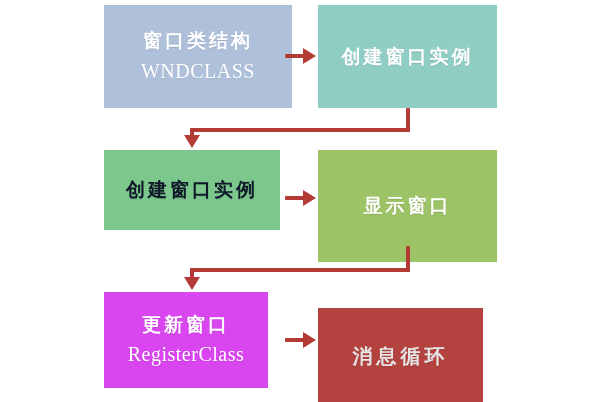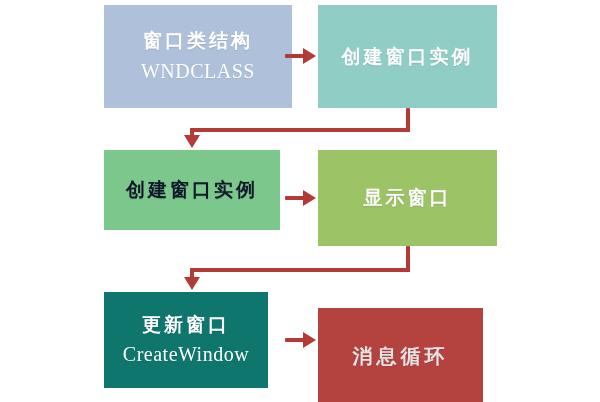--- a/index.html
+++ b/index.html
@@ -94,27 +94,27 @@
   </div>
 
   <div class="node" style="left: 318px; top: 5px; width: 179px; height: 103px; background: rgb(144, 206, 197); color: rgb(255, 255, 255);">
     <span class="cn">创建窗口实例</span>
   </div>
 
   <div class="node" style="left: 104px; top: 150px; width: 176px; height: 80px; background: rgb(124, 200, 140); color: #0f172a;">
     <span class="cn">创建窗口实例</span>
   </div>
 
-  <div class="node" style="left: 318px; top: 150px; width: 179px; height: 96px; background: rgb(156, 195, 102); color: rgb(255, 255, 255);">
+  <div class="node" style="left: 318px; top: 150px; width: 179px; height: 112px; background: rgb(156, 195, 102); color: rgb(255, 255, 255);">
     <span class="cn">显示窗口</span>
   </div>
 
-  <div class="node" style="left: 104px; top: 292px; width: 164px; height: 96px; background: #0f766e; color: rgb(255, 255, 255);">
+  <div class="node" style="left: 104px; top: 292px; width: 164px; height: 96px; background: #d946ef; color: rgb(255, 255, 255);">
     <span class="cn">更新窗口</span>
-    <span class="en">CreateWindow</span>
+    <span class="en">RegisterClass</span>
   </div>
 
   <div class="node" style="left: 318px; top: 308px; width: 165px; height: 96px; background: rgb(180, 67, 64); color: #e5e5e5;">
     <span class="cn solo">消息循环</span>
 
   </div>
 
   <div class="conn">
     <div class="seg-h" style="left: 285px; top: 54px; width: 22px; background: rgb(179, 58, 53);"></div>
     <div class="head-r" style="left: 303px; top: 48px; border-left-color: rgb(179, 58, 53);"></div>

